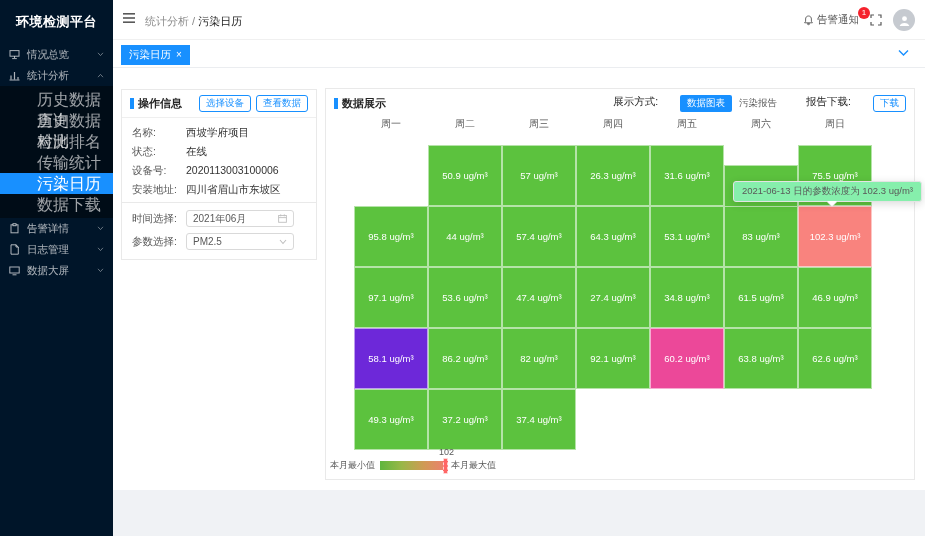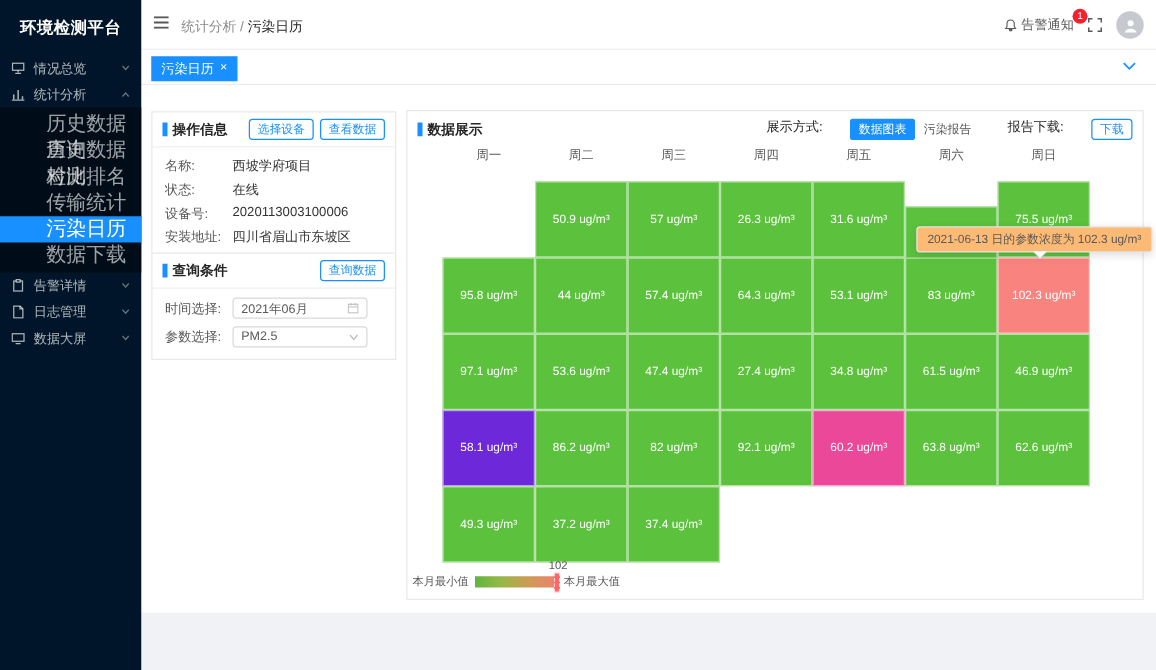--- a/index.html
+++ b/index.html
@@ -51,21 +51,21 @@
 
   
   .panel { position:absolute; left:325px; top:88px; width:590px; height:392px; background:#fff; border:1px solid #e9e9e9; }
   .panel-head { display:flex; align-items:center; padding:6px 8px 4px 8px; }
   .panel-controls { margin-left:auto; display:flex; align-items:flex-start; gap:22px; font-size:10.5px; color:#262626; }
   .mode-group { display:flex; }
   .mode-btn { font-size:9.5px; padding:2px 7px; background:#fff; color:#595959; border:none; cursor:pointer; font-family:inherit; }
   .mode-btn.active { background:#1890ff; color:#fff; border-radius:2px; }
   .weekday { position:absolute; width:74px; text-align:center; font-size:10px; color:#595959; top:28px; }
   .cal-cell { position:absolute; width:74px; height:61px; border:1px solid rgba(255,255,255,.55); color:#fff; font-size:9.5px; font-weight:normal; text-align:center; line-height:59px; cursor:pointer; white-space:nowrap; }
-  .tooltip { position:absolute; right:-8px; top:92px; background:#fdba74; border:1px solid #e4e4e4; border-radius:3px; box-shadow:0 2px 8px rgba(0,0,0,.14); padding:3px 8px; font-size:9.5px; color:#595959; white-space:nowrap; z-index:6; }
+  .tooltip { position:absolute; right:-8px; top:92px; background:#86efac; border:1px solid #e4e4e4; border-radius:3px; box-shadow:0 2px 8px rgba(0,0,0,.14); padding:3px 8px; font-size:9.5px; color:#595959; white-space:nowrap; z-index:6; }
   .tooltip::before { content:""; position:absolute; right:83px; bottom:-6px; border:6px solid transparent; border-top-color:#e0e0e0; border-bottom:none; }
   .tooltip::after { content:""; position:absolute; right:84px; bottom:-5px; border:5px solid transparent; border-top-color:#fff; border-bottom:none; }
   .legend { position:absolute; left:4px; top:370px; display:flex; align-items:center; gap:5px; font-size:9px; color:#595959; }
   .legend-bar { position:relative; width:66px; height:9px; background:linear-gradient(90deg,#5fb63e,#9ab748,#d09a55,#ee7f70); }
   .legend-marker { position:absolute; right:-2px; top:-3.5px; width:5px; height:16px; background:#f66; border:1px dashed #ffd3d3; border-radius:1px; cursor:pointer; }
   .legend-marker-value { position:absolute; right:-8px; top:-14px; color:#595959; }
 
   svg { display:block; }
 </style>
 </head>
@@ -250,27 +250,20 @@
         <span class="val">四川省眉山市东坡区</span>
       </div>
       <div class="info-row">
         <span class="lab">数据时间:</span>
         <span class="val">2021-07-05 10:12:59</span>
       </div>
     </div>
   </div>
 
   <div class="card" style="left:121px; top:202px; width:196px;">
-    <div class="card-head">
-      <span class="tbar"></span>
-      <span class="card-title">查询条件</span>
-      <span class="head-btns">
-        <button class="outline-btn">查询数据</button>
-      </span>
-    </div>
     <div style="padding:4px 0 6px 0;">
       <div class="q-field">
         <span class="lab">时间选择:</span>
         <span class="input-box">
           <span>2021年06月</span>
           <span>
             <svg width="9" height="9" viewBox="0 0 10 10">
                 <g stroke="#bfbfbf" fill="none" stroke-width="1">
                   <rect x="0.7" y="1.6" width="8.6" height="7.6"></rect>
                   <path d="M3 0.4 V2.6 M7 0.4 V2.6 M0.7 4 H9.3"></path>

